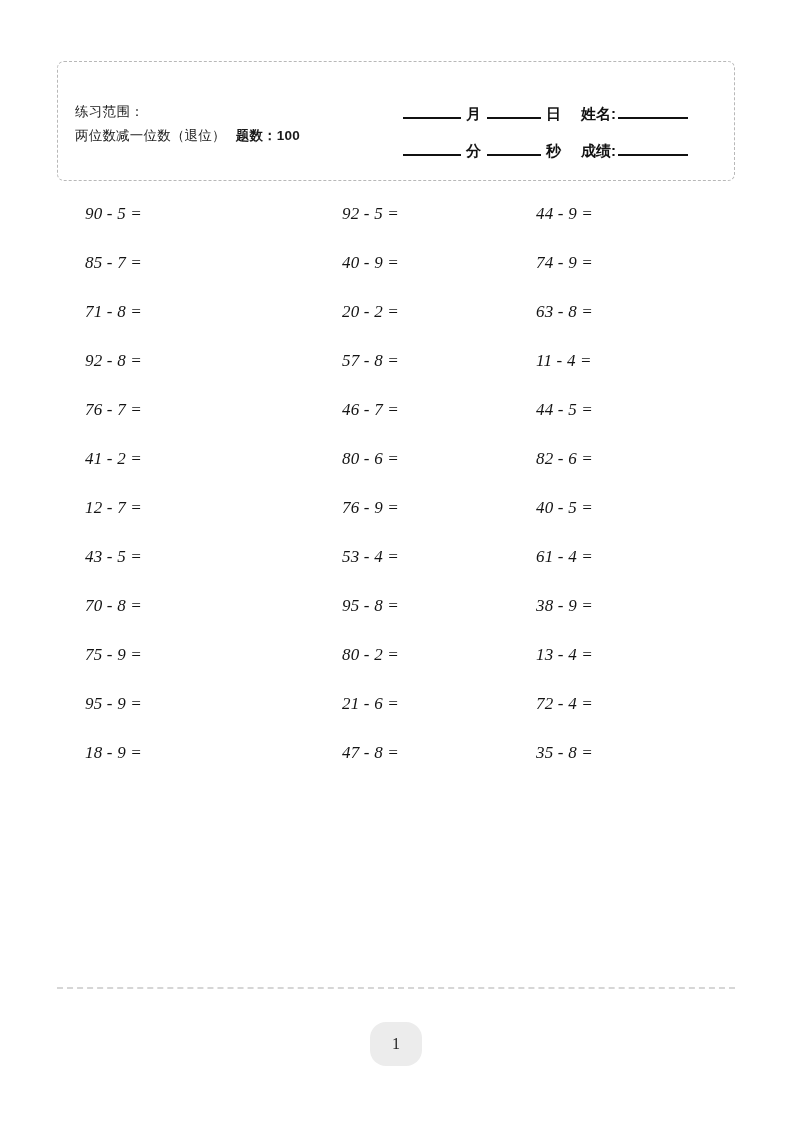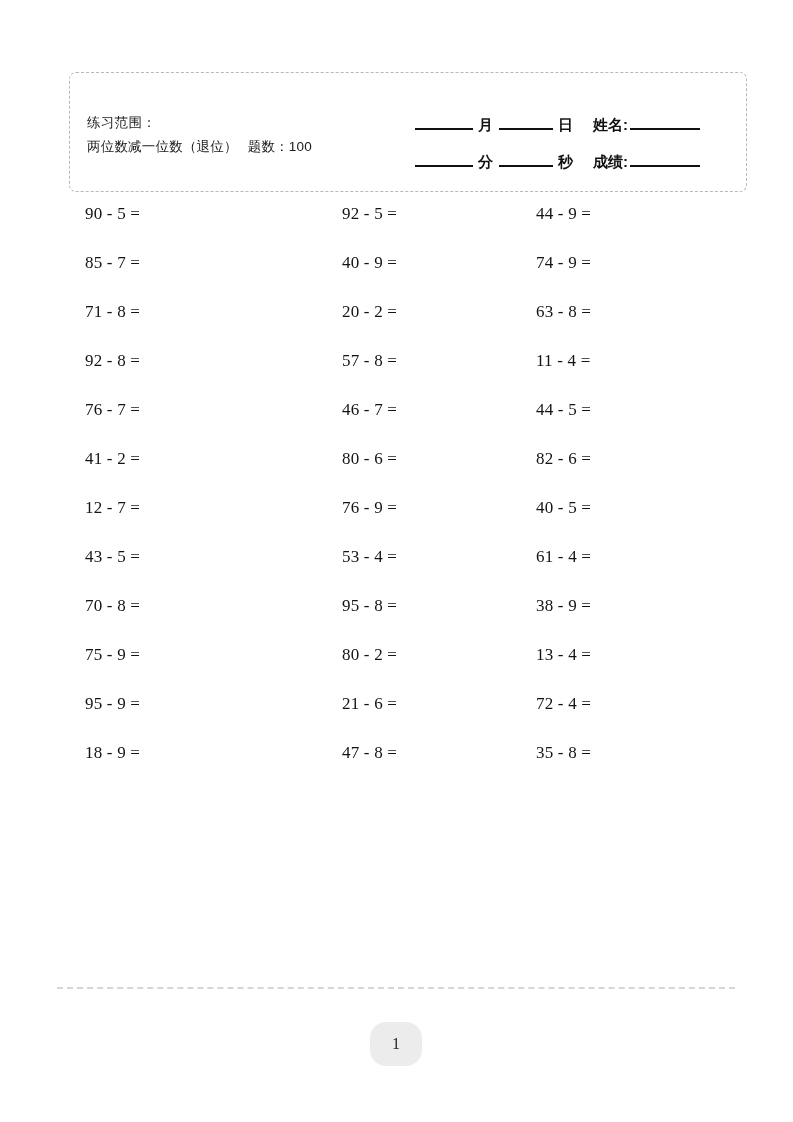--- a/index.html
+++ b/index.html
@@ -21,43 +21,42 @@
     position: absolute;
     top: 0; left: 0;
     width: 793px;
     height: 1122px;
   }
 
   
   .header-box {
     position: absolute;
     left: 57px;
-    top: 72px;
+    top: 61px;
     width: 678px;
     height: 120px;
     border: 1.5px dashed #b8b8b8;
     border-radius: 7px;
     box-sizing: border-box;
-    margin-left: 12px;
   }
 
   .header-left {
     position: absolute;
     left: 17px;
     top: 38px;
     width: 330px;
     font-family: "Liberation Sans", "DejaVu Sans", sans-serif;
     font-size: 13.5px;
     line-height: 24px;
     color: #1a1a1a;
     white-space: nowrap;
   }
   .header-left .line1 { display: block; letter-spacing: 0.3px; }
   .header-left .line2 { display: block; letter-spacing: 0.2px; }
-  .header-left .count-label { margin-left: 10px; }
+  .header-left .count-label { margin-left: 10px; font-weight: bold; }
 
   .header-right {
     position: absolute;
     left: 345px;
     top: 24px;
     width: 320px;
   }
   .hr-row {
     display: flex;
     align-items: flex-end;
@@ -92,20 +91,21 @@
   
   .problems {
     position: absolute;
     left: 57px;
     top: 200px;
     width: 678px;
   }
   .prow {
     position: relative;
     height: 49px;
+    font-style: italic;
   }
   .cell {
     position: absolute;
     top: 0;
     font-family: "Liberation Serif", "DejaVu Serif", serif;
     font-size: 17px;
     line-height: 28px;
     color: #141414;
     white-space: nowrap;
     letter-spacing: 0.2px;

